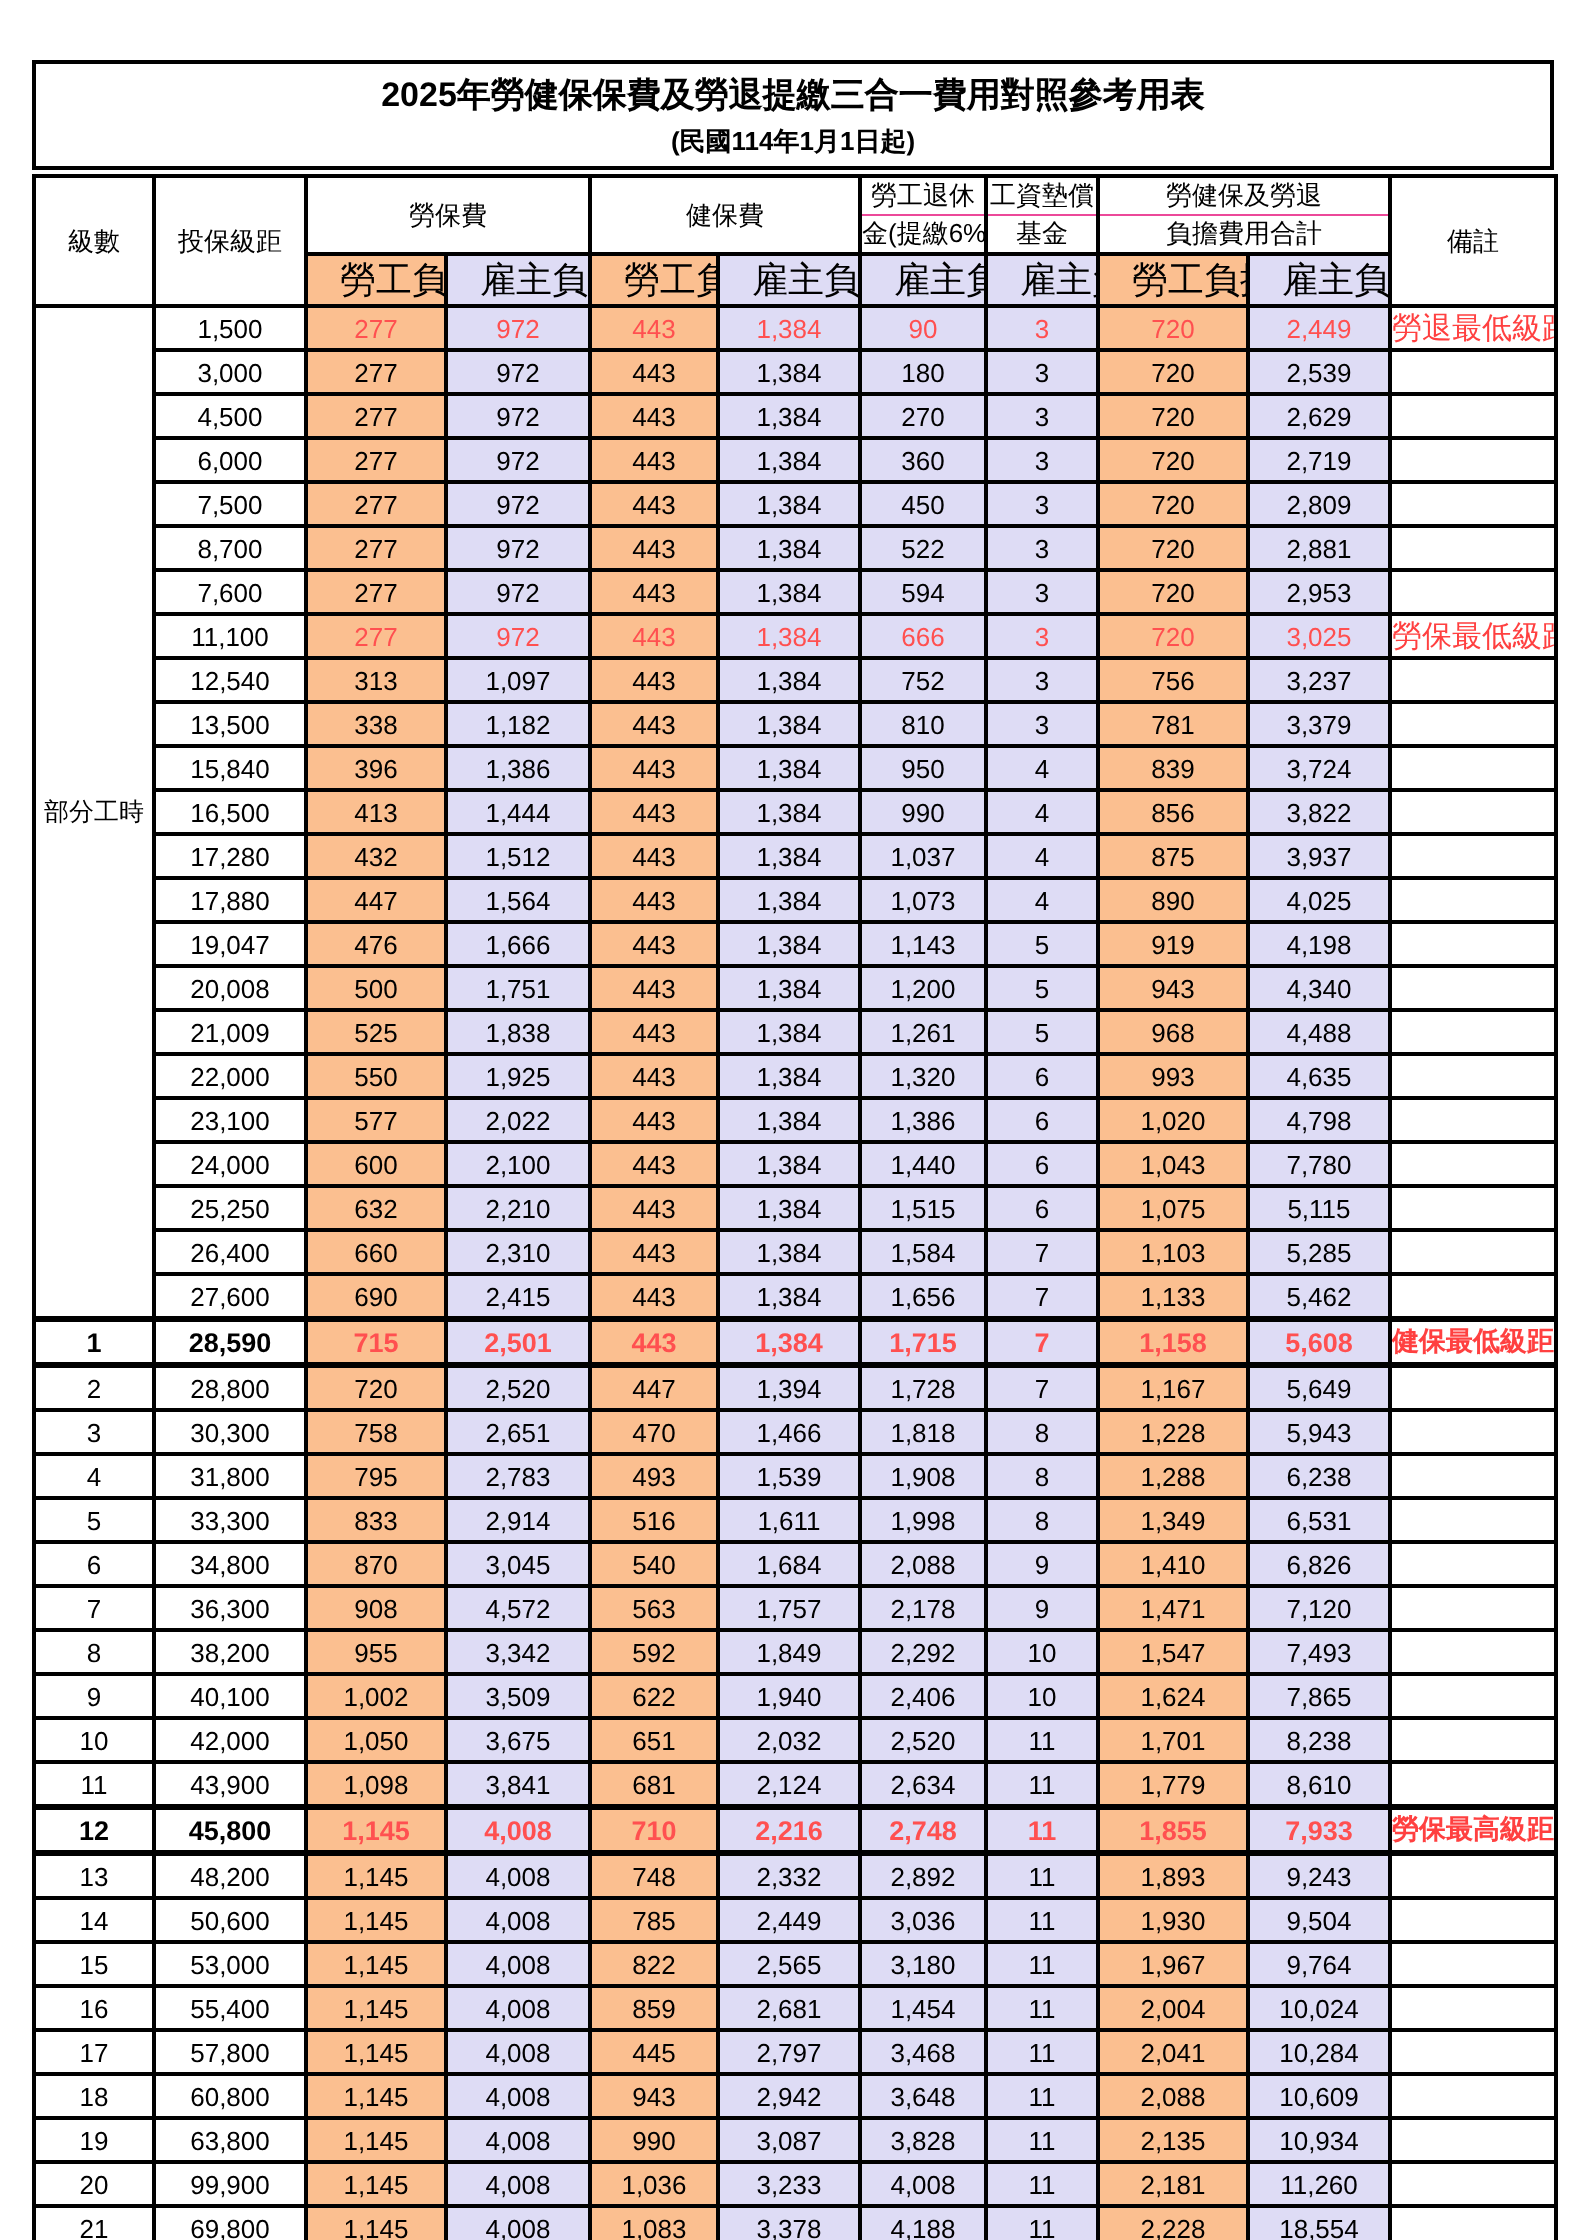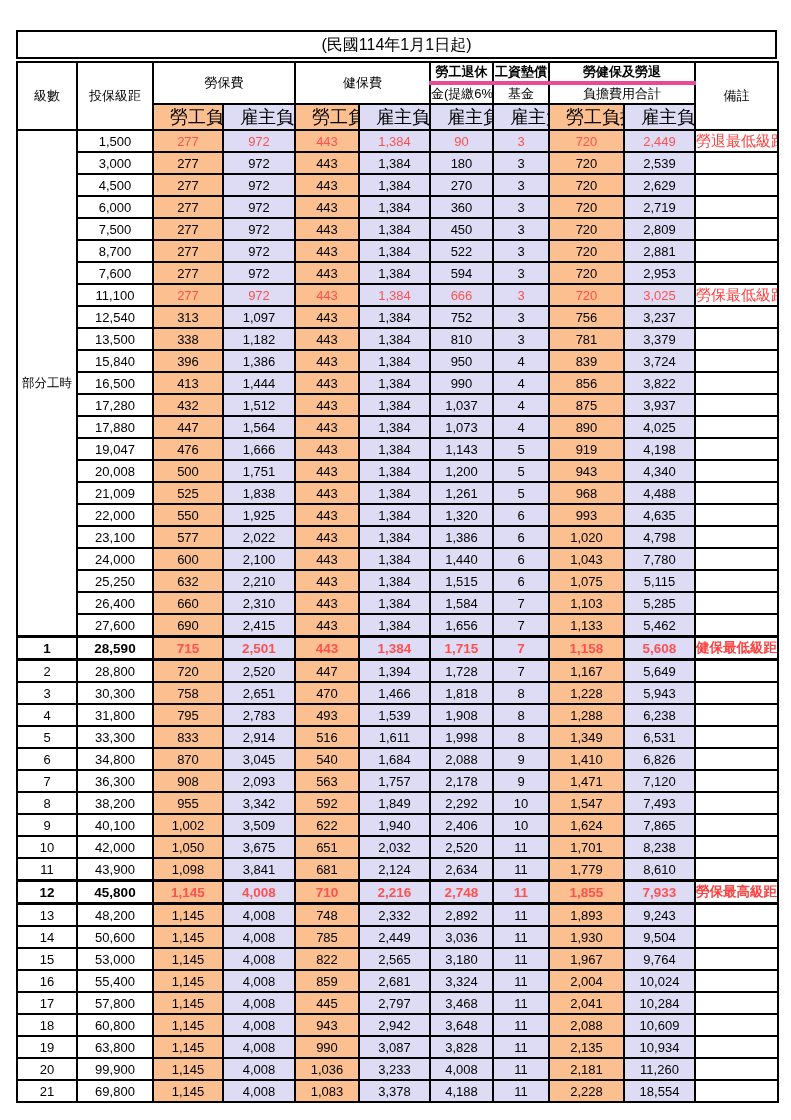--- a/index.html
+++ b/index.html
@@ -12,54 +12,55 @@
   }
   .titlebox {
     width:761px;
     border:2px solid #000;
     box-sizing:border-box;
     text-align:center;
     margin-bottom:2px;
     padding:3px 0 2px 0;
   }
   .title-main { font-size:17px; font-weight:bold; line-height:26px; }
-  .title-sub  { font-size:16px; font-weight:normal; line-height:20px; }
+  .title-sub  { font-size:13px; font-weight:bold; line-height:20px; }
   table {
     border-collapse:collapse;
     table-layout:fixed;
     width:761px;
   }
   th, td {
     border:2px solid #000;
     text-align:center;
     vertical-align:middle;
     padding:0;
     font-size:13px;
     font-weight:normal;
     white-space:nowrap;
     overflow:hidden;
   }
   thead th { height:18px; font-size:13px; }
-  thead tr.grp1 th.split { border-bottom:4px solid #ec4899; height:17px;font-weight:bold; }
+  thead tr.grp1 th.split { border-bottom:1px solid #ec4899; height:17px; }
   thead tr.grp2 th.split { border-top:1px solid #000; height:17px; }
   thead tr.subs th { height:17px; font-size:18px;padding-left:16px; }
   tbody td { height:20px; }
   .emp { background:#FBBF90; }
   .er  { background:#DEDCF5; }
   .remark { font-size:15px; color:#FF4040; }
   tr.hl td.val { color:#FF5050; }
   tr.hl td.remark { color:#FF4040; }
   tr.bold td { font-weight:bold; font-size:13.5px; }
   tr.sep td { border-top-width:3px; border-bottom-width:3px; }
   .levelcell { font-size:12.5px; }
 </style>
 </head>
 <body>
 
 <div class="titlebox">
+  <div class="title-main">2025年勞健保保費及勞退提繳三合一費用對照參考用表</div>
   <div class="title-sub">(民國114年1月1日起)</div>
 </div>
 
 <table>
   <colgroup>
     <col style="width:60px">
       <col style="width:76px">
       <col style="width:70px">
       <col style="width:72px">
     <col style="width:64px">
@@ -450,21 +451,21 @@
         <td class="er val">2,088</td>
         <td class="er val">9</td>
         <td class="emp val">1,410</td>
         <td class="er val">6,826</td>
         <td class="remark"></td>
       </tr>
       <tr>
         <td>7</td>
         <td>36,300</td>
         <td class="emp val">908</td>
-        <td class="er val">2,093</td>
+        <td class="er val">4,572</td>
         <td class="emp val">563</td>
         <td class="er val">1,757</td>
         <td class="er val">2,178</td>
         <td class="er val">9</td>
         <td class="emp val">1,471</td>
         <td class="er val">7,120</td>
         <td class="remark"></td>
       </tr>
       <tr>
         <td>8</td>
@@ -570,21 +571,21 @@
         <td class="er val">9,764</td>
         <td class="remark"></td>
       </tr>
       <tr>
         <td>16</td>
         <td>55,400</td>
         <td class="emp val">1,145</td>
         <td class="er val">4,008</td>
         <td class="emp val">859</td>
         <td class="er val">2,681</td>
-        <td class="er val">3,324</td>
+        <td class="er val">1,454</td>
         <td class="er val">11</td>
         <td class="emp val">2,004</td>
         <td class="er val">10,024</td>
         <td class="remark"></td>
       </tr>
       <tr>
         <td>17</td>
         <td>57,800</td>
         <td class="emp val">1,145</td>
         <td class="er val">4,008</td>

